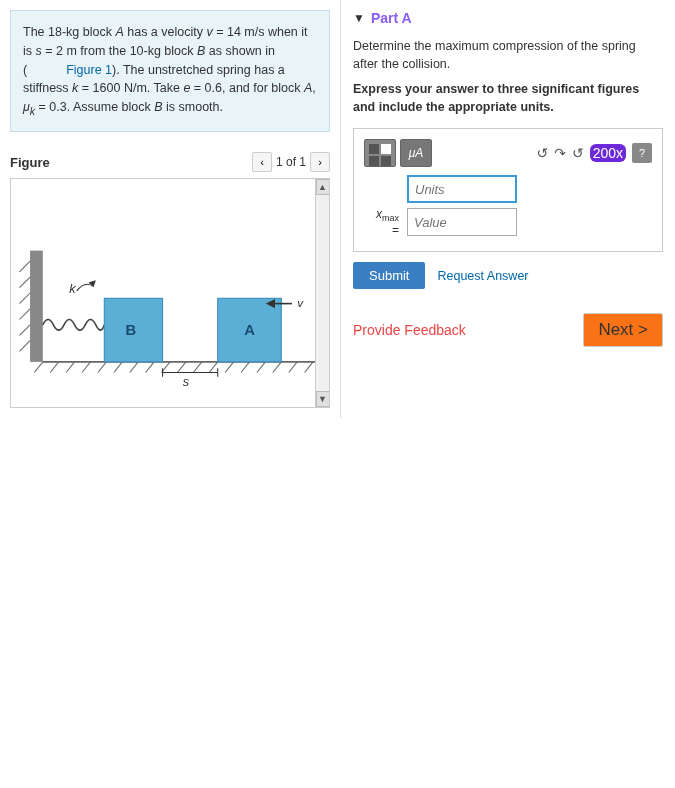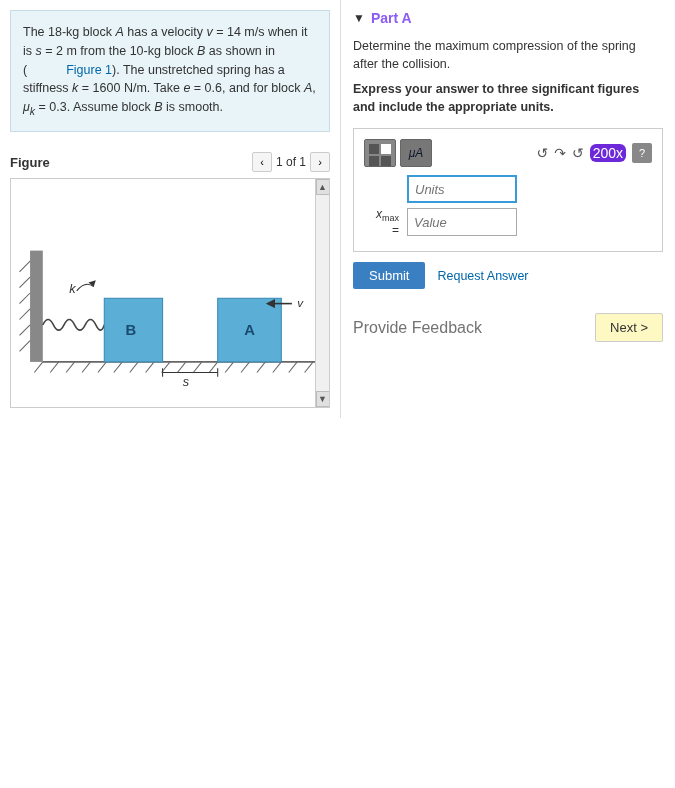--- a/index.html
+++ b/index.html
@@ -185,21 +185,21 @@
     .toolbar-btn {
       width: 32px;
       height: 28px;
       background: #888;
       border: 1px solid #666;
       border-radius: 2px;
       cursor: pointer;
       display: flex;
       align-items: center;
       justify-content: center;
-      color: #0f172a;
+      color: #ffffff;
       font-size: 11px;
     }
 
     .toolbar-btn.mu {
       background: #777;
       font-style: italic;
       font-size: 12px;
     }
 
     .toolbar-btn.grid-btn {
@@ -308,31 +308,31 @@
     }
 
     .feedback-row {
       display: flex;
       align-items: center;
       justify-content: space-between;
       margin-top: 24px;
     }
 
     .feedback-link {
-      color: #737373;
+      color: #ef4444;
       text-decoration: none;
-      font-size: 16px;
+      font-size: 14px;
       cursor: pointer;
     }
 
     .next-btn {
-      background: #fef9c3;
+      background: #f97316;
       border: 1px solid #ccc;
       padding: 6px 14px;
-      font-size: 13px;
+      font-size: 17px;
       cursor: pointer;
       border-radius: 2px;
       color: #333;
       display: flex;
       align-items: center;
       gap: 3px;
     }
 
     
     .small-label {

